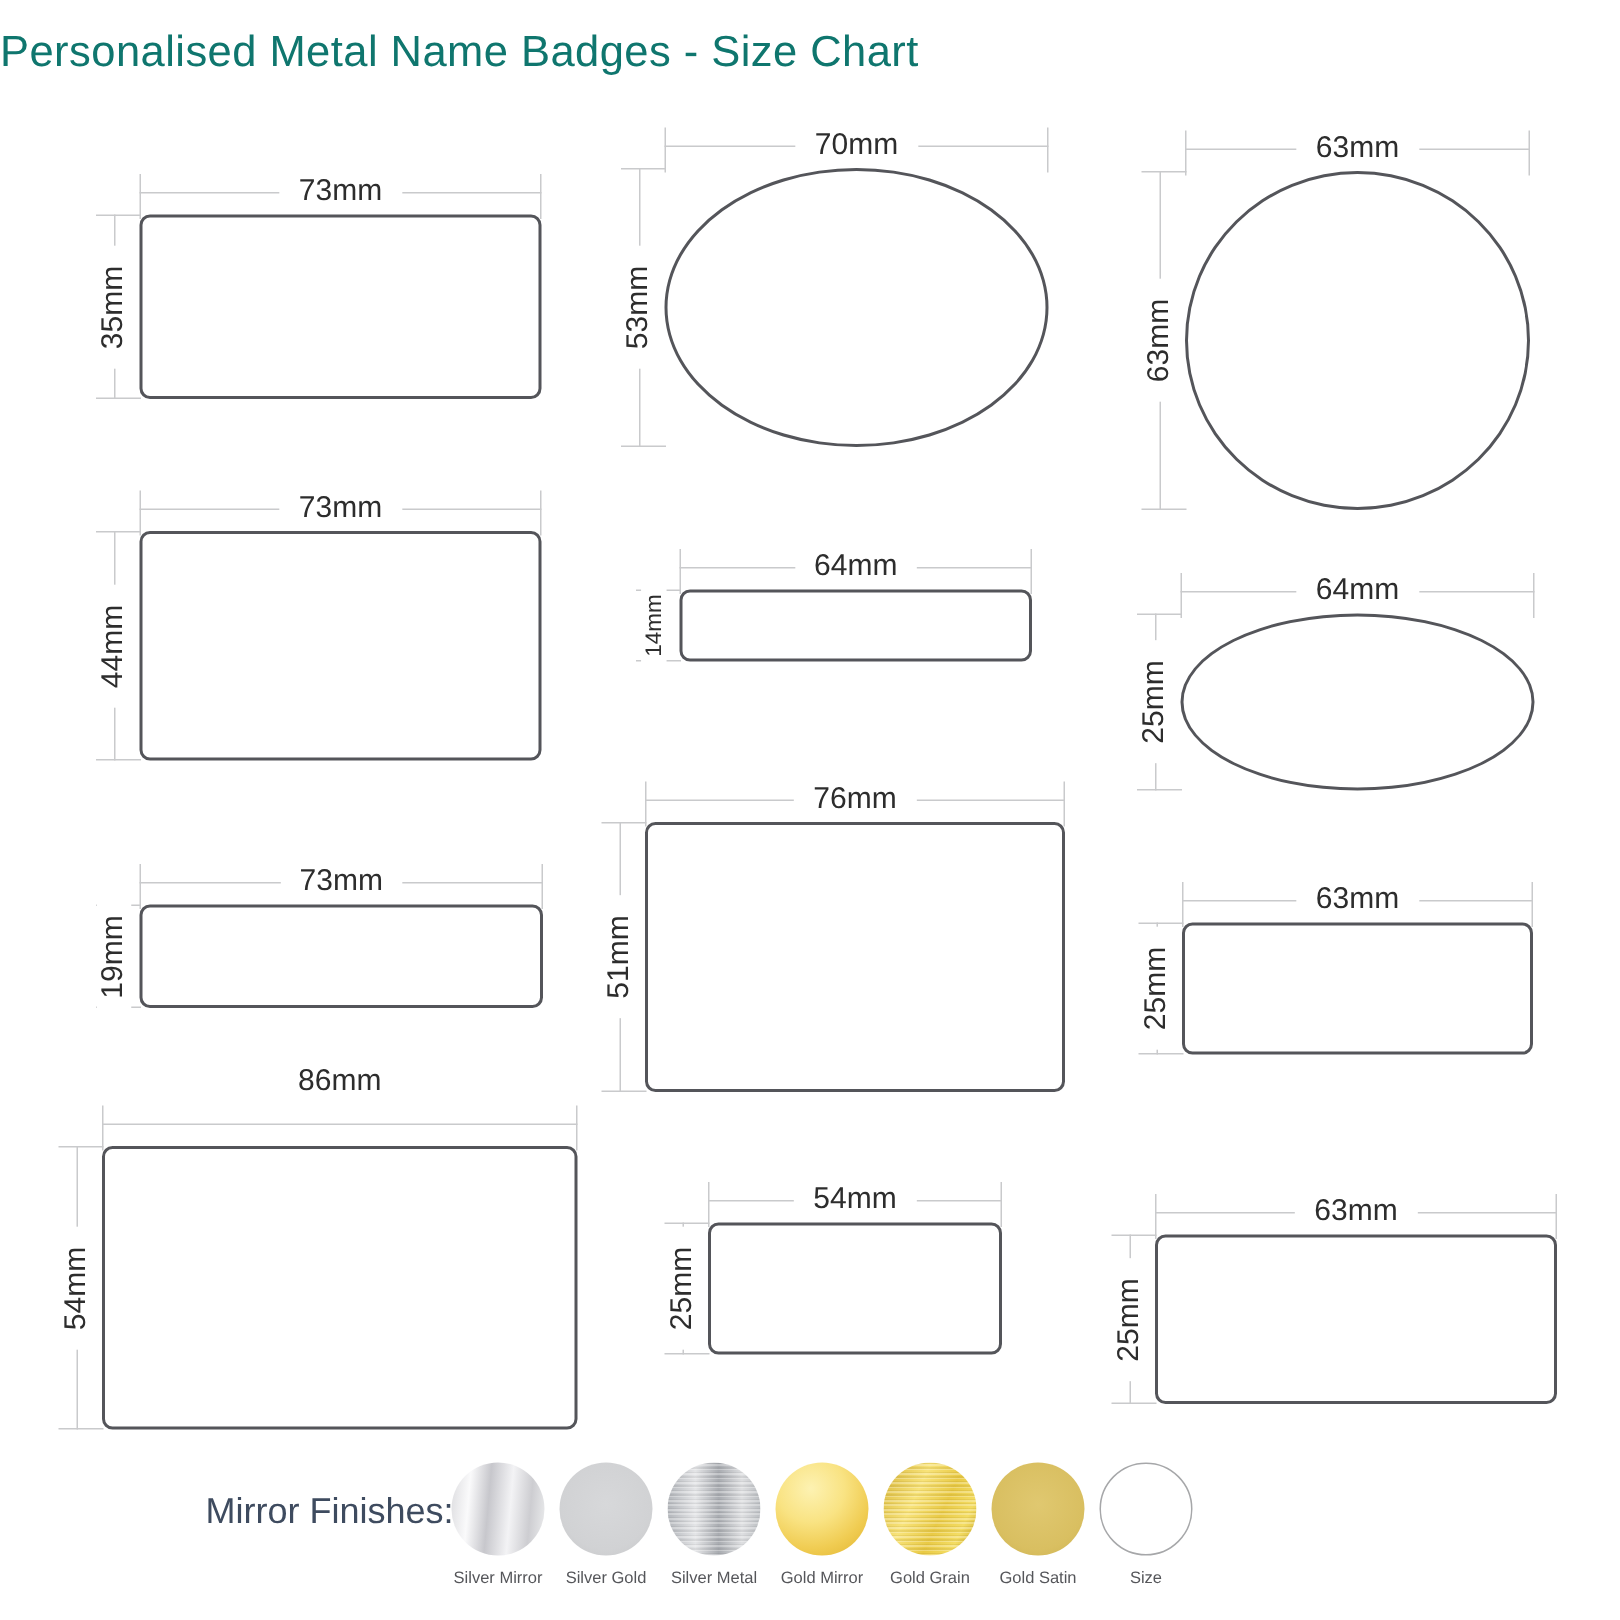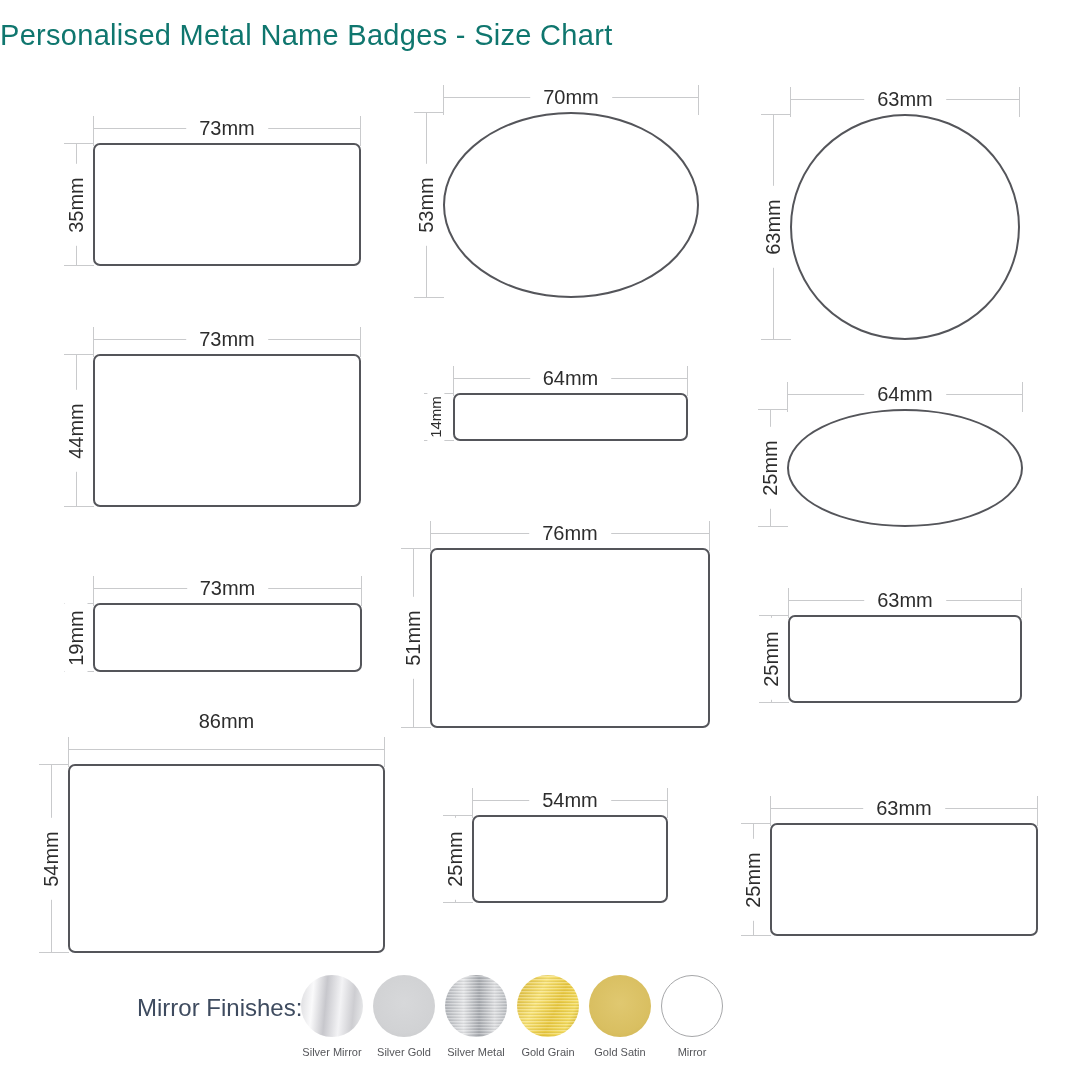--- a/index.html
+++ b/index.html
@@ -157,25 +157,29 @@
       </div>
       <div class="finish">
         <div class="sw sw-silver-satin"></div>
         <div class="fl">Silver Gold</div>
       </div>
       <div class="finish">
         <div class="sw sw-silver-grain"></div>
         <div class="fl">Silver Metal</div>
       </div>
       <div class="finish">
+        <div class="sw sw-gold-mirror"></div>
+        <div class="fl">Gold Mirror</div>
+      </div>
+      <div class="finish">
         <div class="sw sw-gold-grain"></div>
         <div class="fl">Gold Grain</div>
       </div>
       <div class="finish">
         <div class="sw sw-gold-satin"></div>
         <div class="fl">Gold Satin</div>
       </div>
       <div class="finish">
         <div class="sw sw-white"></div>
-        <div class="fl">Mirror</div>
+        <div class="fl">Size</div>
       </div>
     </div>
 </div>
 
 </body></html>

